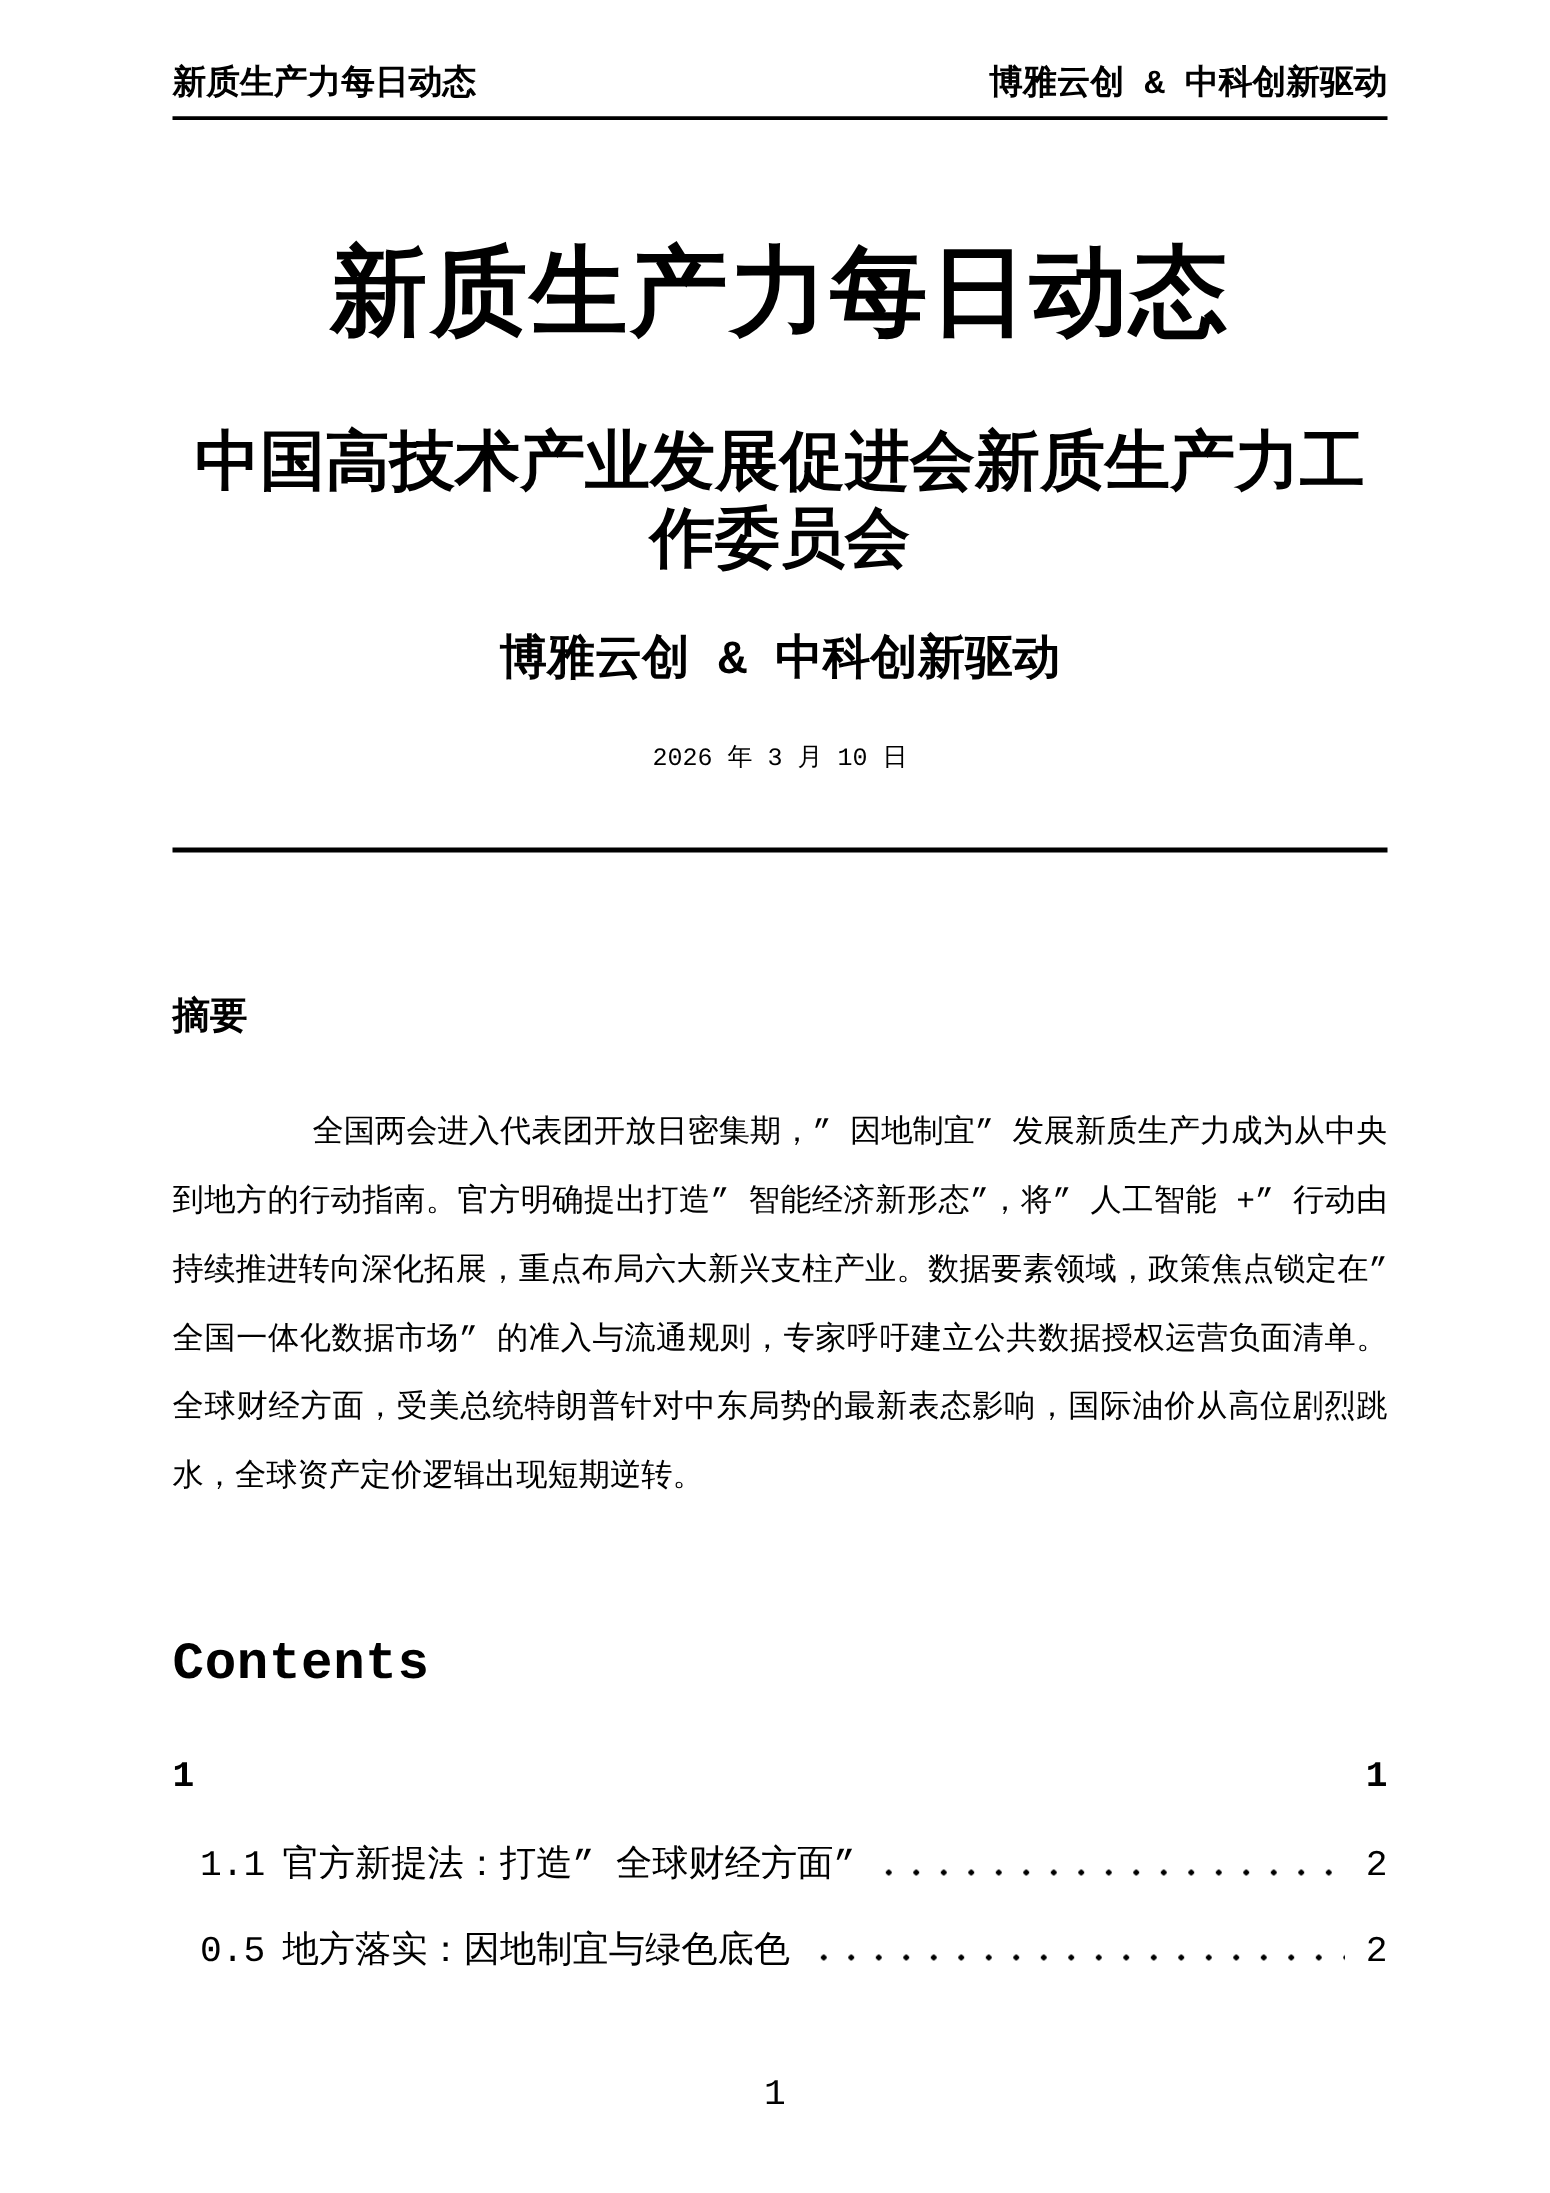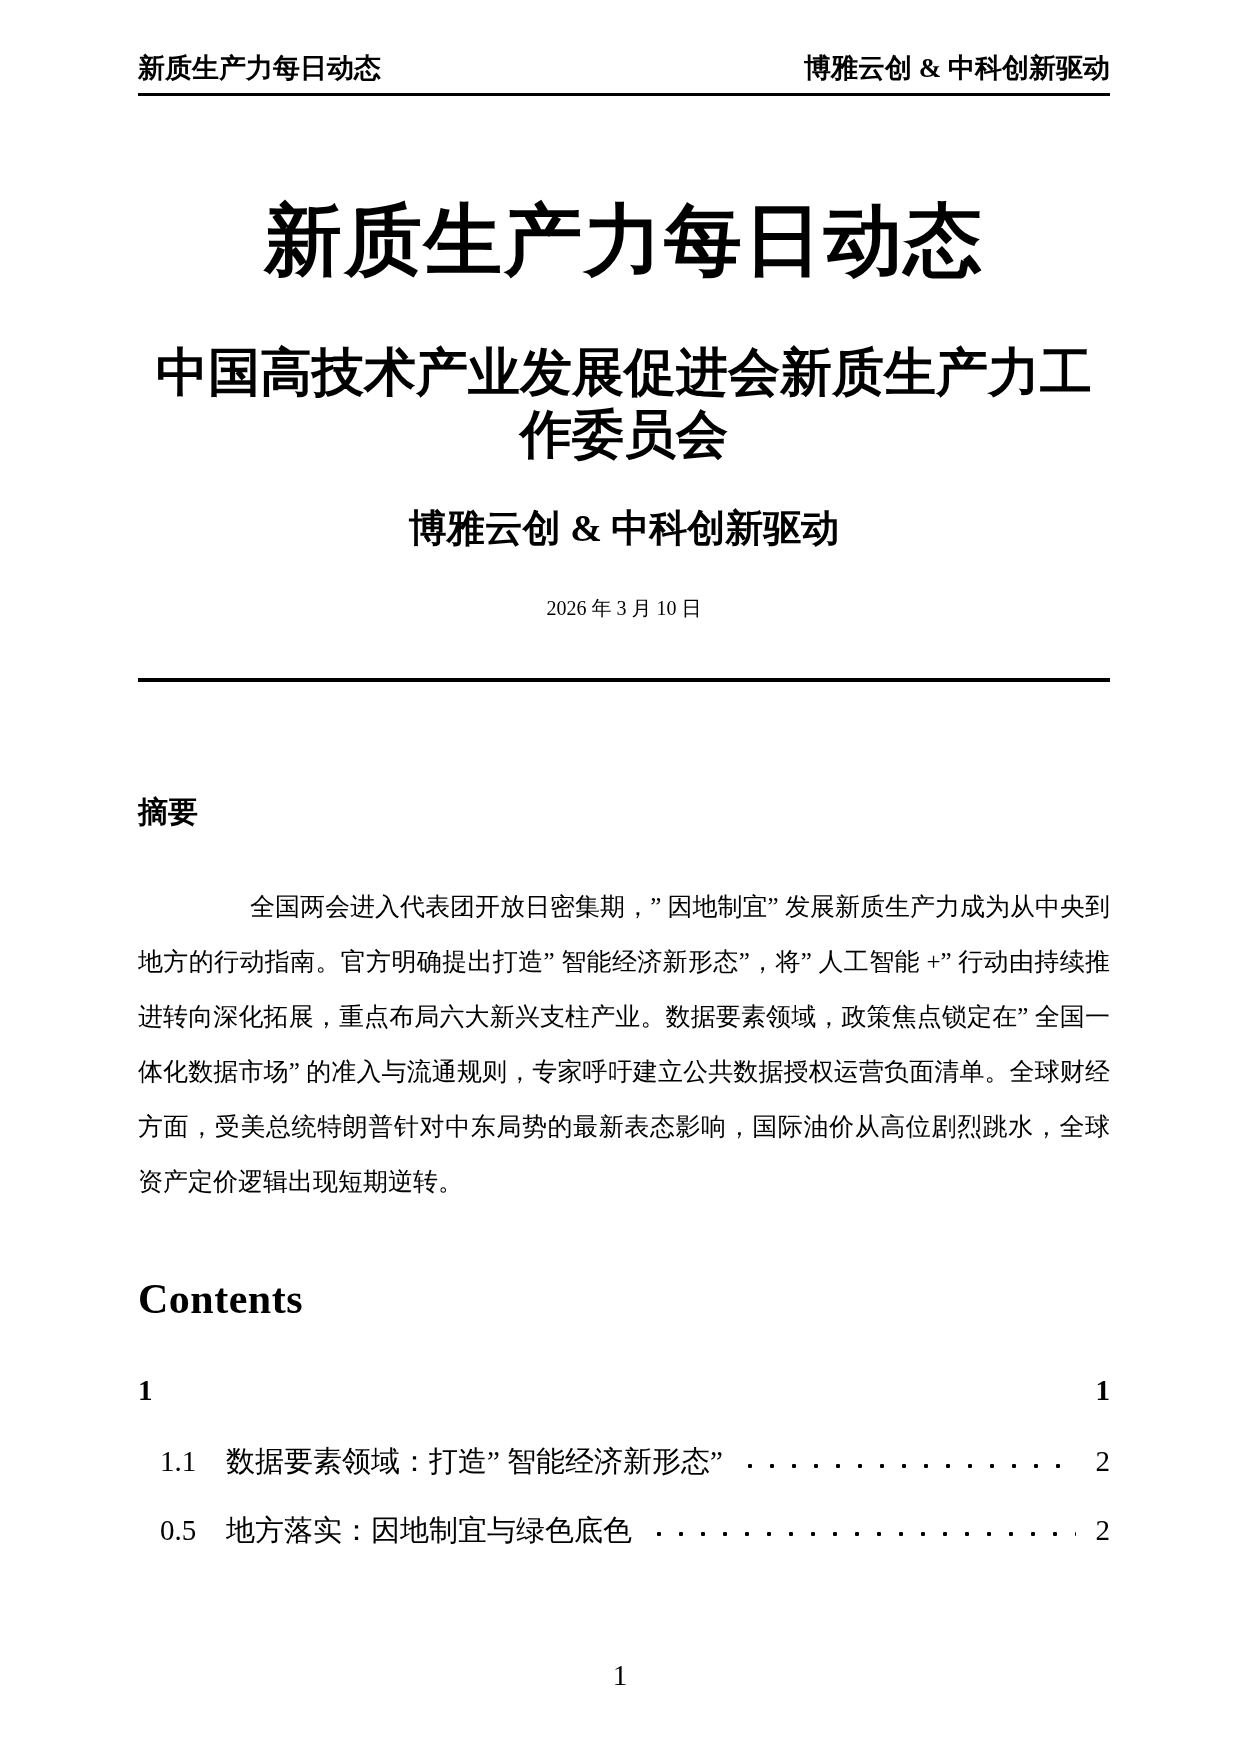--- a/index.html
+++ b/index.html
@@ -6,21 +6,21 @@
     margin: 0;
     padding: 0;
     background: #ffffff;
   }
   .page {
     position: relative;
     width: 1240px;
     height: 1754px;
     background: #ffffff;
     color: #000000;
-    font-family: Liberation Serif, serif;
+    font-family: Liberation Mono, monospace;
     box-sizing: border-box;
     padding: 0 130px 0 138px;
     overflow: hidden;
   }
   
   .running-header {
     display: flex;
     justify-content: space-between;
     align-items: flex-end;
     padding-top: 54px;
@@ -71,21 +71,21 @@
   }
   .abstract-body {
     margin-top: 46px;
     font-size: 25px;
     line-height: 55px;
     text-align: justify;
     text-indent: 112px;
   }
   
   .contents-heading {
-    margin-top: 66px;
+    margin-top: 98px;
     font-size: 42px;
     font-weight: bold;
     letter-spacing: 0.5px;
   }
   .toc { margin-top: 50px; }
   .toc-row {
     display: flex;
     align-items: baseline;
     font-size: 29px;
     line-height: 1.2;
@@ -153,21 +153,21 @@
   <div class="toc">
 
     <div class="toc-row level1">
       <span class="toc-num">1</span>
       <span class="toc-fill"></span>
       <span class="toc-page">1</span>
     </div>
 
     <div class="toc-row level2">
       <span class="toc-num">1.1</span>
-      <span class="toc-title">数据要素领域：打造” 智能经济新形态”</span>
+      <span class="toc-title">官方新提法：打造” 全球财经方面”</span>
       <span class="toc-fill dots"></span>
       <span class="toc-page">2</span>
     </div>
 
     <div class="toc-row level2">
       <span class="toc-num">0.5</span>
       <span class="toc-title">地方落实：因地制宜与绿色底色</span>
       <span class="toc-fill dots"></span>
       <span class="toc-page">2</span>
     </div>

